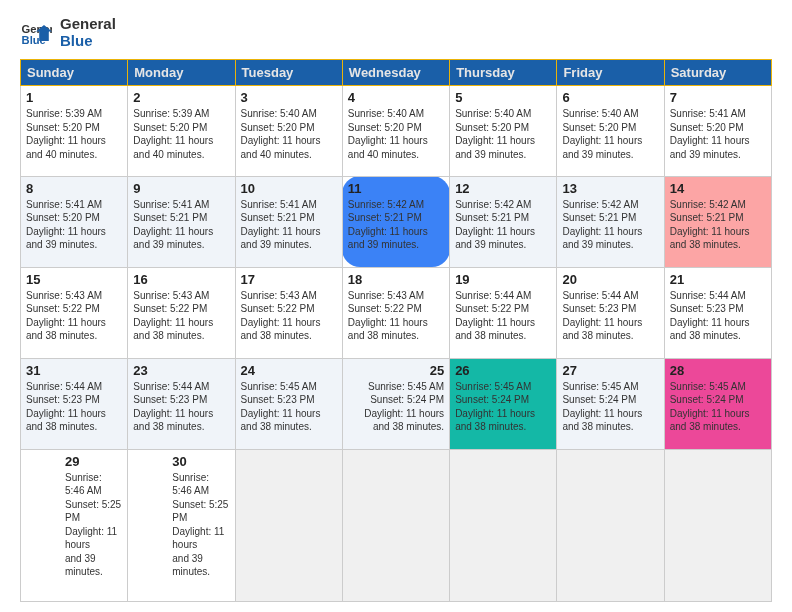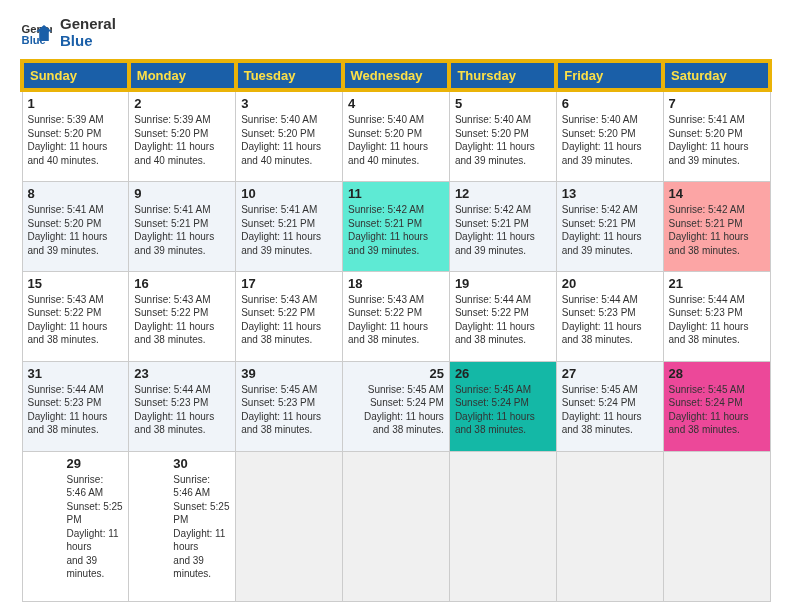--- a/index.html
+++ b/index.html
@@ -47,25 +47,25 @@
     }
     .calendar {
       flex: 1;
       border: 1px solid #ccc;
       border-collapse: collapse;
       width: 100%;
       table-layout: fixed;
     }
     .calendar th {
       background-color: #1a5fa8;
-      color: #fde047;
+      color: #e5e5e5;
       text-align: left;
       padding: 5px 6px;
       font-size: 13px;
-      border: 4px solid #eab308;
+      border: 1px solid #eab308;
     }
     .calendar td {
       vertical-align: top;
       border: 1px solid #ccc;
       padding: 4px 5px;
       font-size: 10.5px;
       color: #333;
       background: #fff;
       height: 80px;
     }
@@ -193,21 +193,21 @@
 Daylight: 11 hours
 and 39 minutes.</div>
           </td>
           <td style="background: rgb(240, 244, 249); margin-left: 40px;">
             <span class="day-num">10</span>
             <div class="cell-text" style="white-space: pre-line;">Sunrise: 5:41 AM
 Sunset: 5:21 PM
 Daylight: 11 hours
 and 39 minutes.</div>
           </td>
-          <td style="background: #5eead4;">
+          <td style="background: #3b82f6; border-radius: 18px;">
             <span class="day-num">11</span>
             <div class="cell-text" style="white-space: pre-line;">Sunrise: 5:42 AM
 Sunset: 5:21 PM
 Daylight: 11 hours
 and 39 minutes.</div>
           </td>
           <td style="background: rgb(240, 244, 249); margin-left: 8px;">
             <span class="day-num">12</span>
             <div class="cell-text" style="white-space: pre-line;">Sunrise: 5:42 AM
 Sunset: 5:21 PM
@@ -289,21 +289,21 @@
 and 38 minutes.</div>
           </td>
           <td style="background: rgb(240, 244, 249);">
             <span class="day-num">23</span>
             <div class="cell-text" style="white-space: pre-line;">Sunrise: 5:44 AM
 Sunset: 5:23 PM
 Daylight: 11 hours
 and 38 minutes.</div>
           </td>
           <td style="background: rgb(240, 244, 249);">
-            <span class="day-num">39</span>
+            <span class="day-num">24</span>
             <div class="cell-text" style="white-space: pre-line;">Sunrise: 5:45 AM
 Sunset: 5:23 PM
 Daylight: 11 hours
 and 38 minutes.</div>
           </td>
           <td style="background: rgb(240, 244, 249); text-align: right;">
             <span class="day-num">25</span>
             <div class="cell-text" style="white-space: pre-line;">Sunrise: 5:45 AM
 Sunset: 5:24 PM
 Daylight: 11 hours

